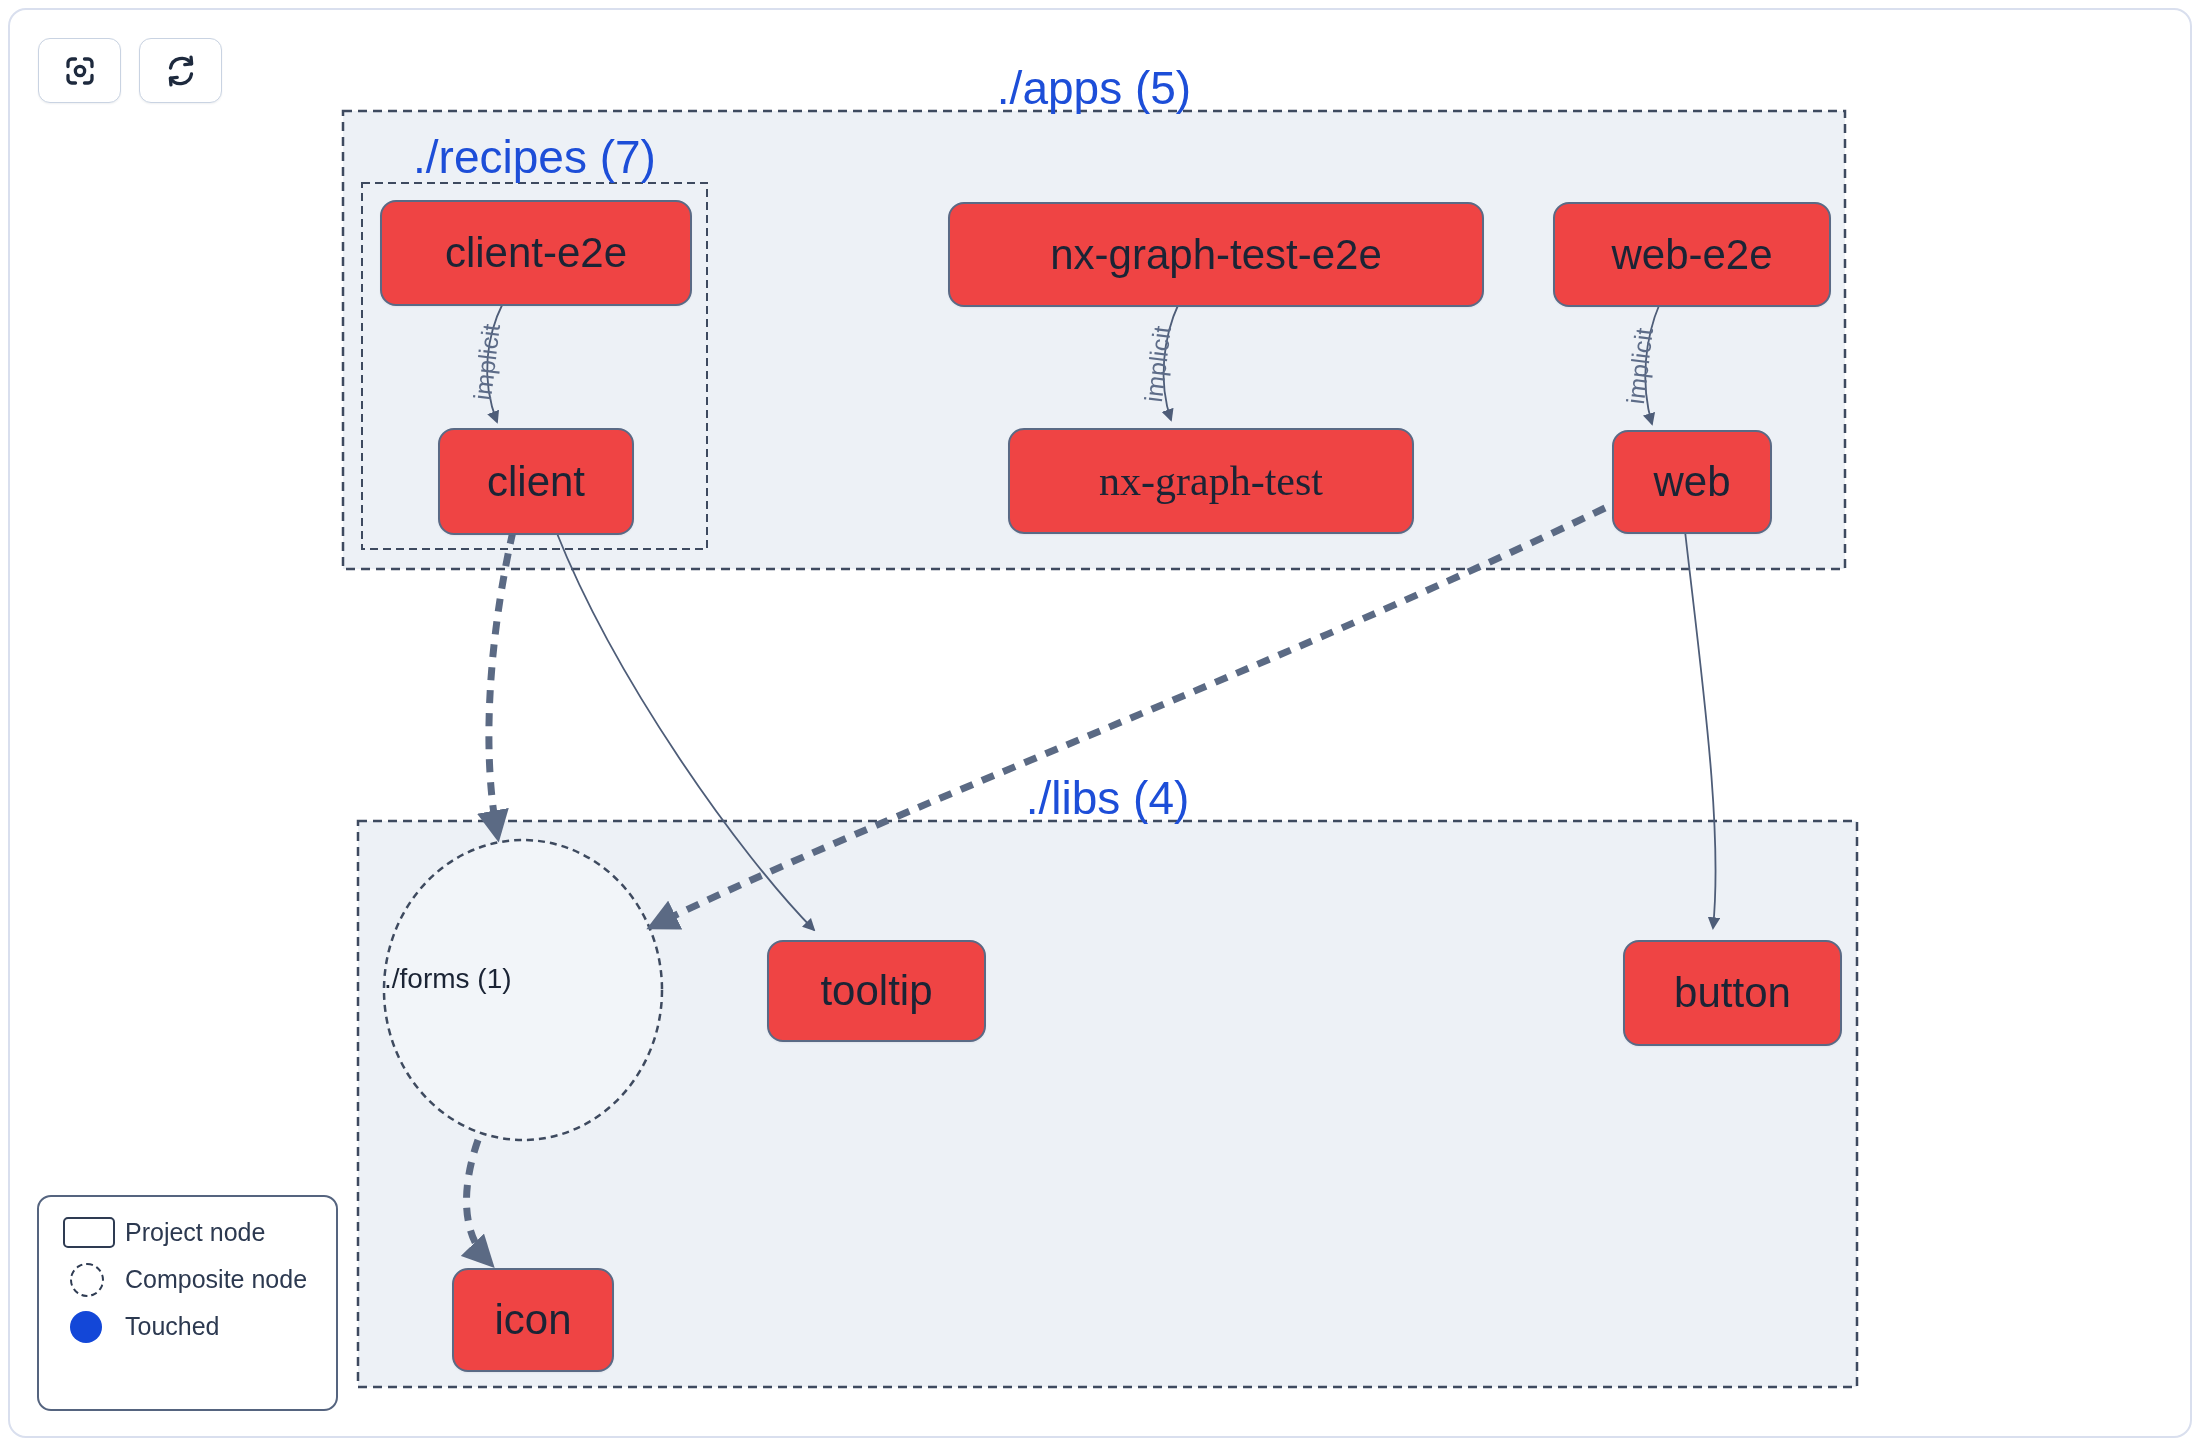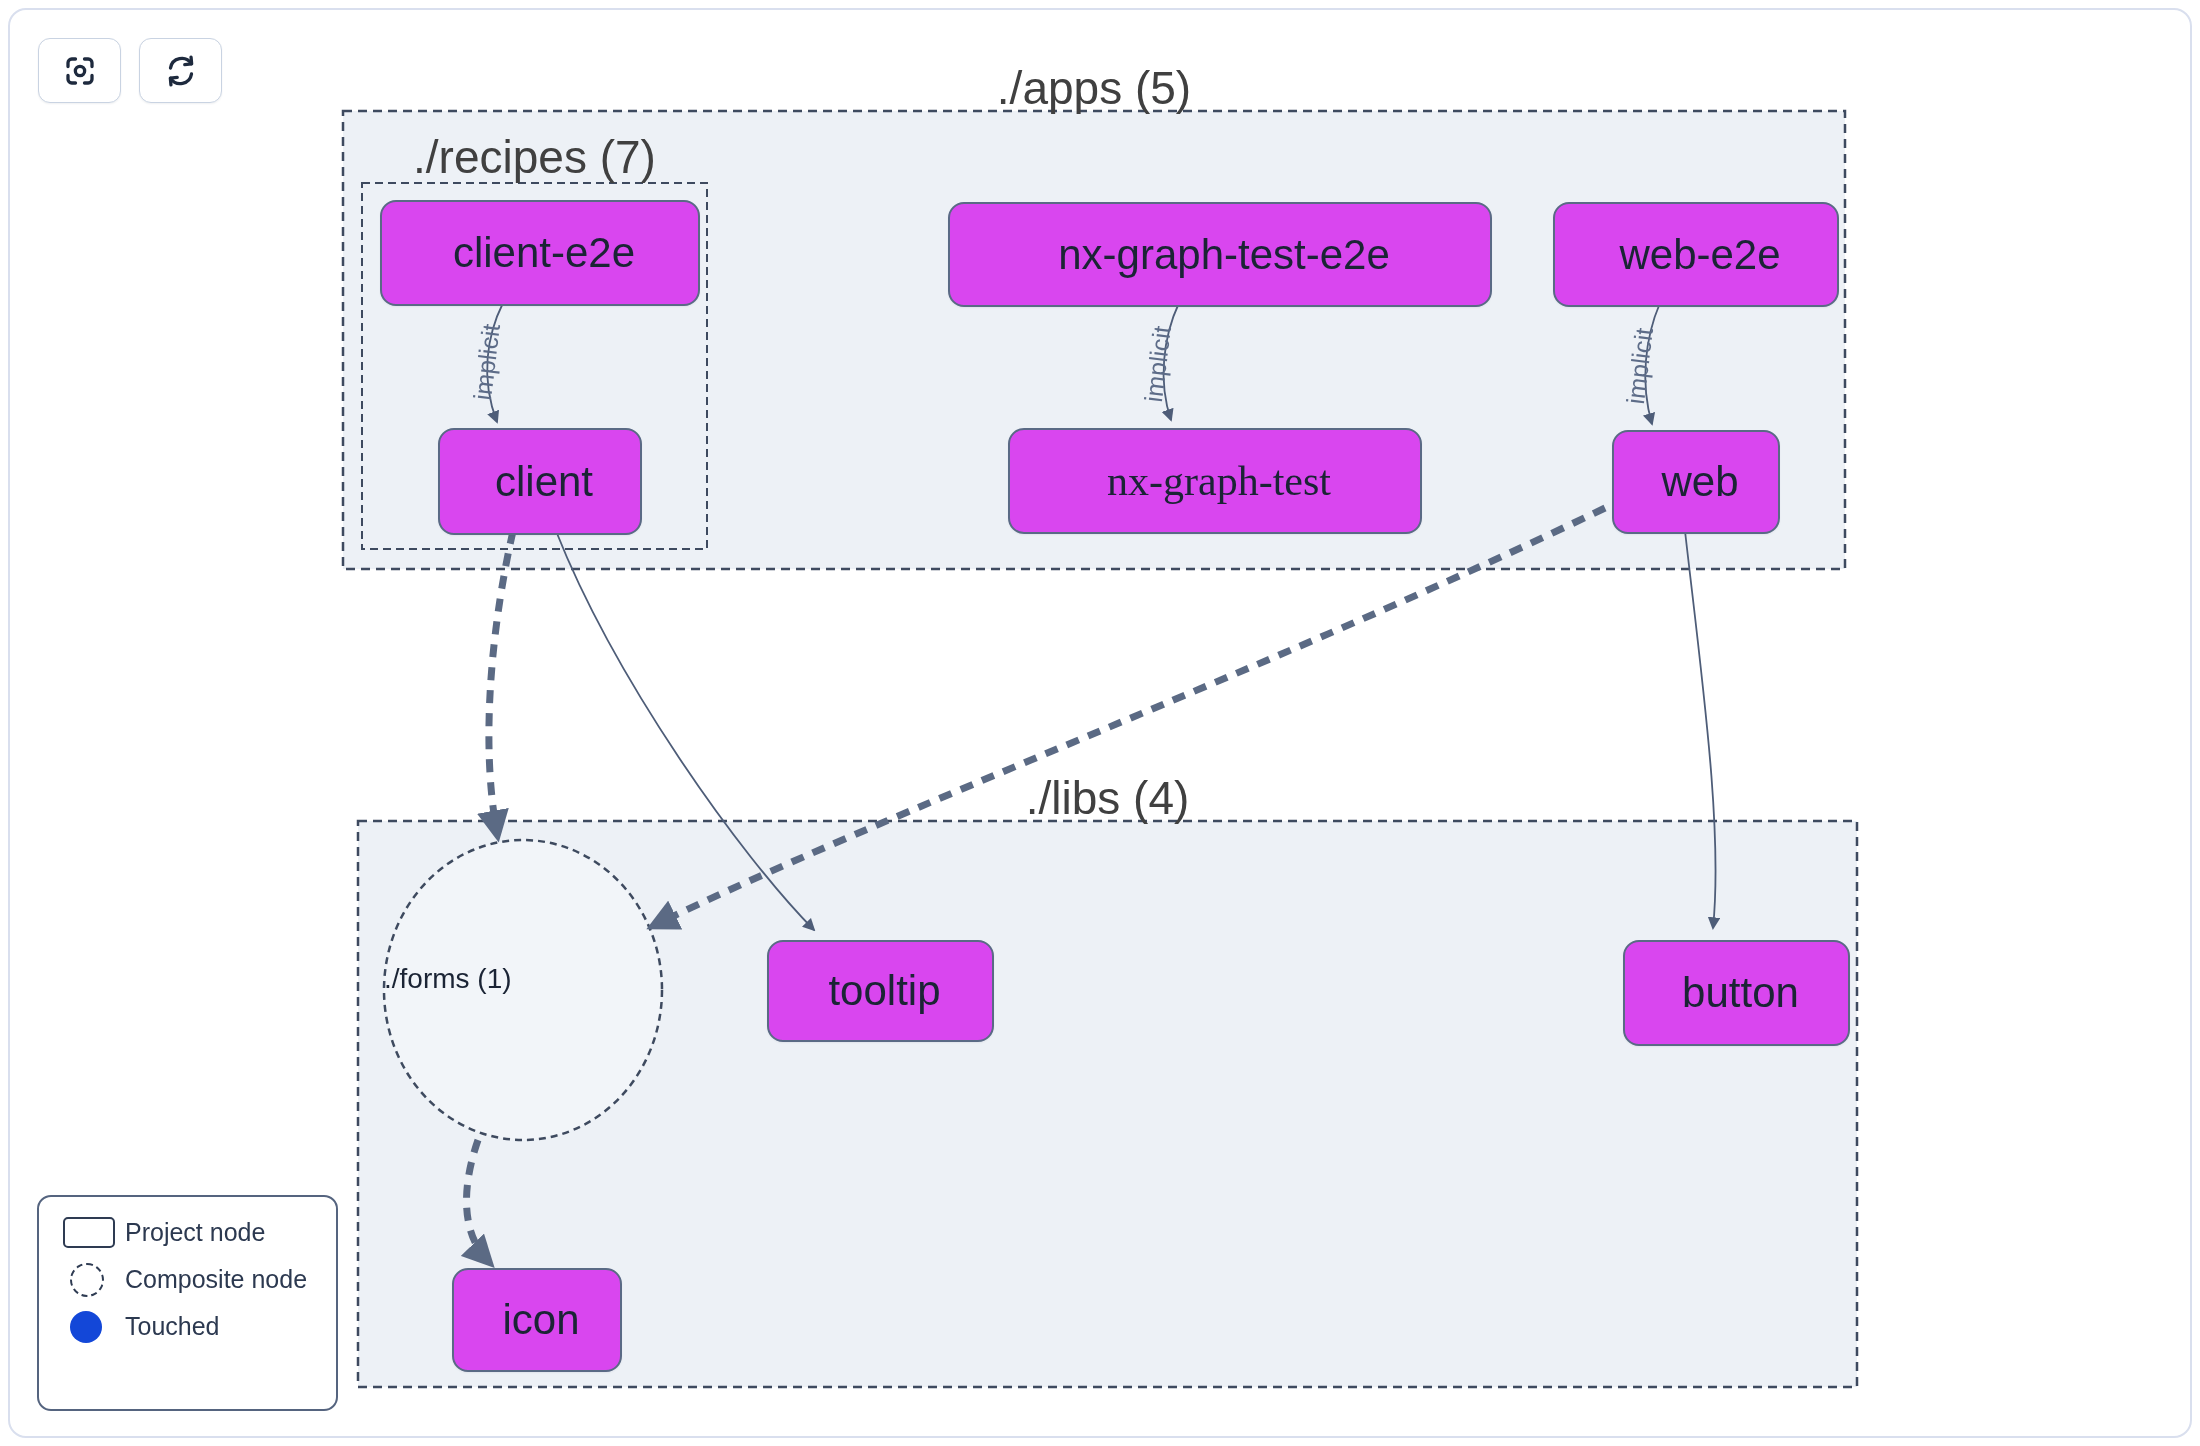--- a/index.html
+++ b/index.html
@@ -15,30 +15,30 @@
   
   .toolbar{position:absolute;left:38px;top:38px;display:flex;gap:18px;z-index:3;}
   .tool-btn{width:83px;height:65px;border:1.5px solid #c9d3e2;border-radius:12px;
             background:#fff;display:flex;align-items:center;justify-content:center;
             box-shadow:0 1px 2px rgba(30,42,64,.07);cursor:pointer;padding:0;}
   .tool-btn svg{width:36px;height:36px;stroke:#1e2a3e;fill:none;
                 stroke-width:2.2;stroke-linecap:round;stroke-linejoin:round;}
 
   
   .cluster-label{position:absolute;text-align:center;font-size:46px;
-                 color:#404040;line-height:1.05;}
+                 color:#1d4ed8;line-height:1.05;}
   .lbl-apps{left:343px;top:64px;width:1502px;}
   .lbl-recipes{left:362px;top:133px;width:345px;}
   .lbl-libs{left:358px;top:774px;width:1499px;}
 
   
-  .node{position:absolute;background:#d946ef;border:2px solid #5a6a85;
+  .node{position:absolute;background:#ef4444;border:2px solid #5a6a85;
         border-radius:16px;display:flex;align-items:center;justify-content:center;
         font-size:42px;color:#1b2435;box-shadow:0 1px 2px rgba(30,42,64,.06);
-        cursor:pointer;white-space:nowrap;padding-left:8px;}
+        cursor:pointer;white-space:nowrap;}
   .n-client-e2e{left:380px;top:200px;width:308px;height:102px;}
   .n-client{left:438px;top:428px;width:192px;height:103px;}
   .n-nx-graph-test-e2e{left:948px;top:202px;width:532px;height:101px;}
   .n-nx-graph-test{left:1008px;top:428px;width:402px;height:102px;font-family:Liberation Serif, serif;}
   .n-web-e2e{left:1553px;top:202px;width:274px;height:101px;}
   .n-web{left:1612px;top:430px;width:156px;height:100px;}
   .n-tooltip{left:767px;top:940px;width:215px;height:98px;}
   .n-button{left:1623px;top:940px;width:215px;height:102px;}
   .n-icon{left:452px;top:1268px;width:158px;height:100px;}
 

